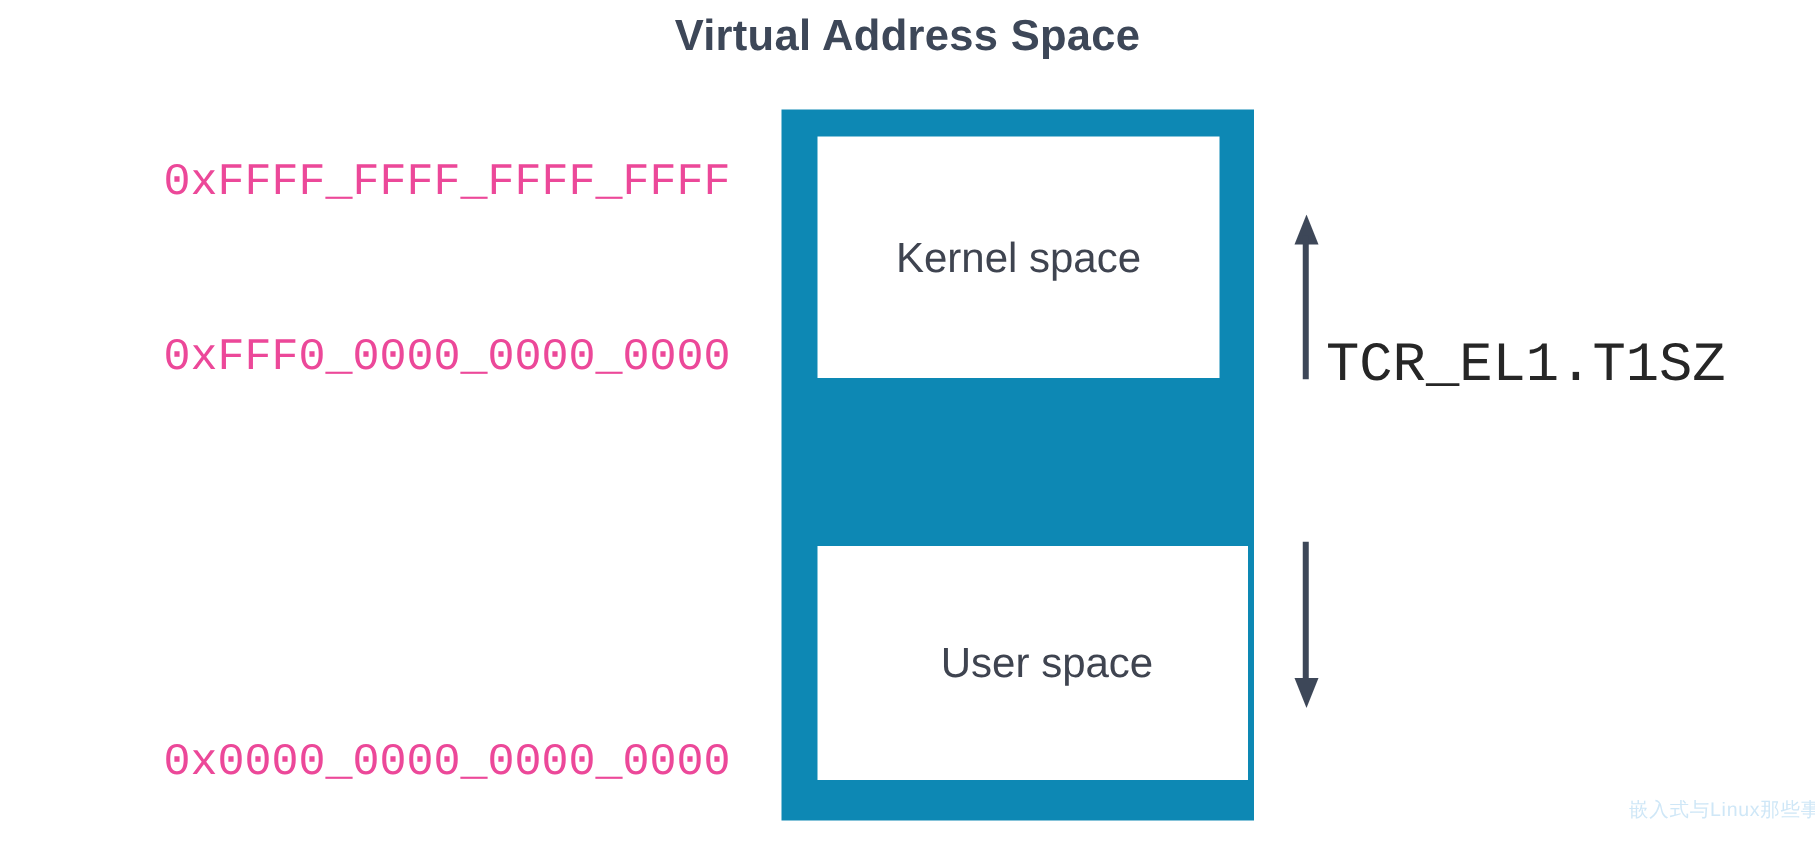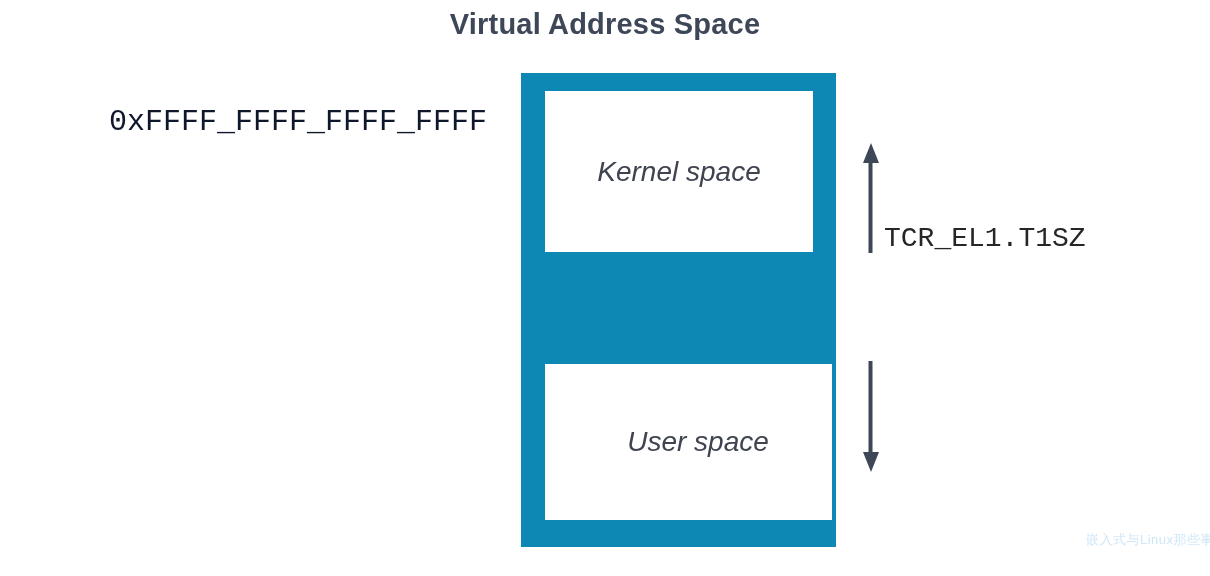--- a/index.html
+++ b/index.html
@@ -64,30 +64,29 @@
     top: 364px;
     width: 268px;
     height: 156px;
     padding-left: 19px;
   }
   .region-label {
     font-family: "Liberation Sans", sans-serif;
     font-size: 28px;
     color: #3f4450;
     white-space: nowrap;
-    font-style: italic;
   }
 
   
   .addr-label {
     position: absolute;
     right: 706px; 
     font-family: "Liberation Mono", "DejaVu Sans Mono", monospace;
     font-size: 30px;
-    color: #0f172a;
+    color: #ec4899;
     white-space: nowrap;
     text-align: right;
     letter-spacing: 0px;
   }
   #addr-0 { top: 105px; }
   #addr-1 { top: 222px; }
   #addr-2 { top: 376px; }
   #addr-3 { top: 492px; }
 
   
@@ -98,21 +97,21 @@
   }
   #arrow-up   { top: 143px; height: 110px; }
   #arrow-down { top: 361px; height: 111px; }
   .arrow svg { display: block; }
 
   
   .tcr-label {
     position: absolute;
     left: 884px;
     font-family: "Liberation Mono", "DejaVu Sans Mono", monospace;
-    font-size: 28px;
+    font-size: 37px;
     color: #262626;
     white-space: nowrap;
   }
   #tcr-t1sz { top: 223px; }
   #tcr-t0sz { top: 362px; }
 
   
   #watermark {
     position: absolute;
     left: 1086px;
@@ -135,20 +134,22 @@
 
   <div id="kernel-box" class="region-box">
     <span class="region-label">Kernel space</span>
   </div>
 
   <div id="user-box" class="region-box">
     <span class="region-label">User space</span>
   </div>
 
   <div id="addr-0" class="addr-label">0xFFFF_FFFF_FFFF_FFFF</div>
+  <div id="addr-1" class="addr-label">0xFFF0_0000_0000_0000</div>
+  <div id="addr-3" class="addr-label">0x0000_0000_0000_0000</div>
 
   <div id="arrow-up" class="arrow">
     <svg width="22" height="110" viewBox="0 0 22 110" xmlns="http://www.w3.org/2000/svg">
       <polygon points="11,0 19,20 3,20" fill="#3d4758"></polygon>
       <rect x="8.5" y="14" width="4" height="96" fill="#3d4758"></rect>
     </svg>
   </div>
 
   <div id="arrow-down" class="arrow">
     <svg width="22" height="111" viewBox="0 0 22 111" xmlns="http://www.w3.org/2000/svg">

